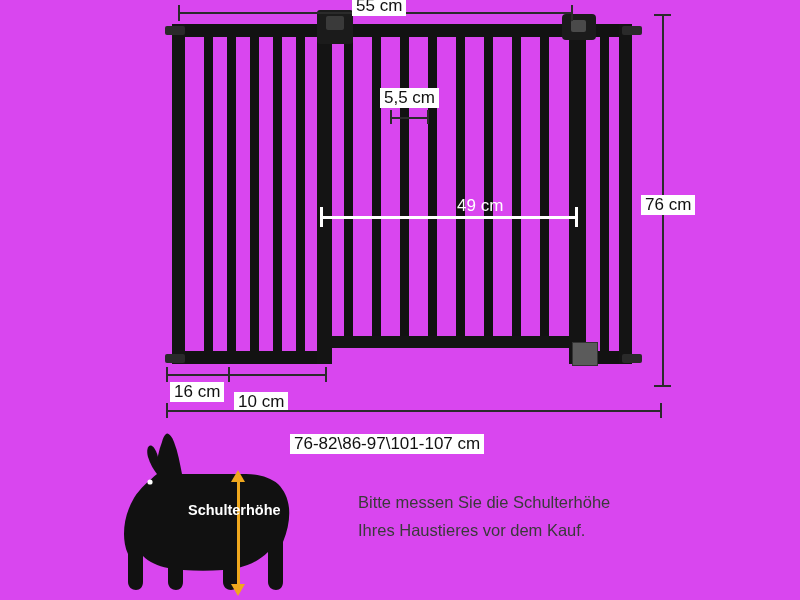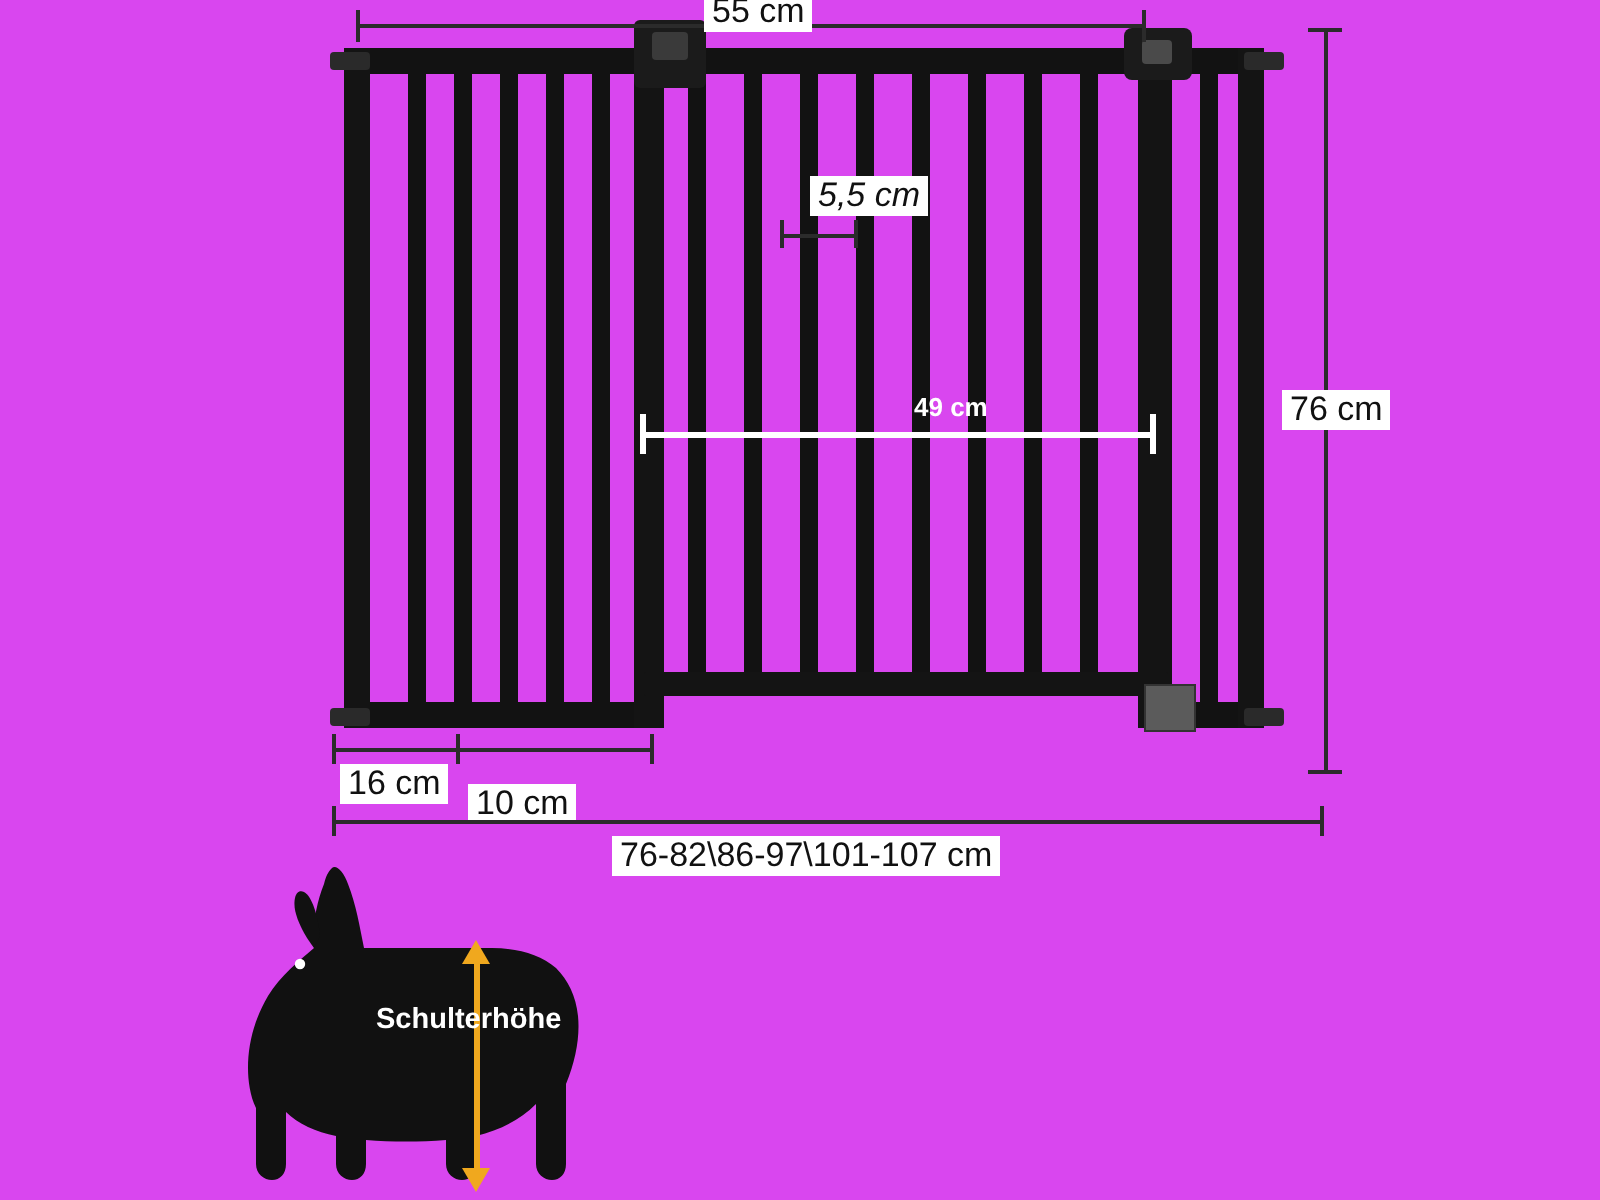--- a/index.html
+++ b/index.html
@@ -165,26 +165,25 @@
   .dim-label {
     position: absolute;
     font-size: 17px;
     color: #111;
     background: #ffffff;
     padding: 0 4px;
     white-space: nowrap;
   }
   .dim-label-white {
     position: absolute;
-    font-size: 13px;
+    font-size: 17px;
     color: #ffffff;
     background: transparent;
     padding: 0 5px;
     white-space: nowrap;
-    font-weight: bold;
   }
 
   
   .dog-area {
     position: absolute;
     left: 110px;
     top: 430px;
     width: 250px;
     height: 165px;
   }
@@ -293,21 +292,21 @@
   </div>
 
   <div class="dim-line dim-h" style="left:178px; top:12px; width:394px;"></div>
   <div class="tick" style="left:178px; top:5px; height:16px;"></div>
   <div class="tick" style="left:571px; top:5px; height:16px;"></div>
   <div class="dim-label" style="left:352px; top:-4px;">55 cm</div>
 
   <div class="dim-line dim-h" style="left:390px; top:117px; width:38px;"></div>
   <div class="tick" style="left:390px; top:110px; height:14px;"></div>
   <div class="tick" style="left:427px; top:110px; height:14px;"></div>
-  <div class="dim-label" style="left:405px; top:88px;font-style:italic;">5,5 cm</div>
+  <div class="dim-label" style="left:380px; top:88px;">5,5 cm</div>
 
   <div style="position:absolute; left:320px; top:216px; width:258px; height:3px; background:#ffffff;"></div>
   <div style="position:absolute; left:320px; top:207px; width:3px; height:20px; background:#ffffff;"></div>
   <div style="position:absolute; left:575px; top:207px; width:3px; height:20px; background:#ffffff;"></div>
   <div class="dim-label-white" style="left:452px; top:196px;">49 cm</div>
 
   <div class="dim-line dim-v" style="left:662px; top:14px; height:372px;"></div>
   <div class="tick-h" style="left:654px; top:14px; width:17px;"></div>
   <div class="tick-h" style="left:654px; top:385px; width:17px;"></div>
   <div class="dim-label" style="left:641px; top:195px;text-align:right;">76 cm</div>
@@ -315,21 +314,21 @@
   <div class="dim-line dim-h" style="left:166px; top:374px; width:160px;"></div>
   <div class="tick" style="left:166px; top:367px; height:15px;"></div>
   <div class="tick" style="left:228px; top:367px; height:15px;"></div>
   <div class="tick" style="left:325px; top:367px; height:15px;"></div>
   <div class="dim-label" style="left:170px; top:382px;">16 cm</div>
   <div class="dim-label" style="left:234px; top:382px;margin-top:10px;">10 cm</div>
 
   <div class="dim-line dim-h" style="left:166px; top:410px; width:496px;"></div>
   <div class="tick" style="left:166px; top:403px; height:15px;"></div>
   <div class="tick" style="left:660px; top:403px; height:15px;"></div>
-  <div class="dim-label" style="left:290px; top:418px;margin-left:16px;">76-82\86-97\101-107 cm</div>
+  <div class="dim-label" style="left:290px; top:434px;">76-82\86-97\101-107 cm</div>
 
   <div class="dog-area">
     <svg width="250" height="165" viewBox="0 0 250 165">
       <path fill="#111111" d="M52,12 C48,22 46,34 47,44 C40,50 30,58 24,68 C17,80 14,92 14,104
                C14,110 15,118 18,124 L18,152 C18,157 22,160 26,160 C30,160 33,157 33,152
                L33,126 C39,132 48,136 58,138 L58,152 C58,157 62,160 66,160
                C70,160 73,157 73,152 L73,140 C86,141 100,141 113,140
                L113,152 C113,157 117,160 121,160 C125,160 128,157 128,152 L128,138
                C140,135 150,130 158,122 L158,152 C158,157 162,160 166,160
                C170,160 173,157 173,152 L173,112 C178,100 180,88 179,78
@@ -345,16 +344,18 @@
                 border-left:7px solid transparent; border-right:7px solid transparent;
                 border-bottom:12px solid #f0a81e;"></div>
     <div style="position:absolute; left:121px; top:154px; width:0; height:0;
                 border-left:7px solid transparent; border-right:7px solid transparent;
                 border-top:12px solid #f0a81e;"></div>
     <div class="schulter-label">Schulterhöhe</div>
   </div>
 
   <div class="note-box">
     <div class="note-text">
+      <div>Bitte messen Sie die Schulterhöhe</div>
+      <div>Ihres Haustieres vor dem Kauf.</div>
     </div>
   </div>
 
 </div>
 
 </body></html>

